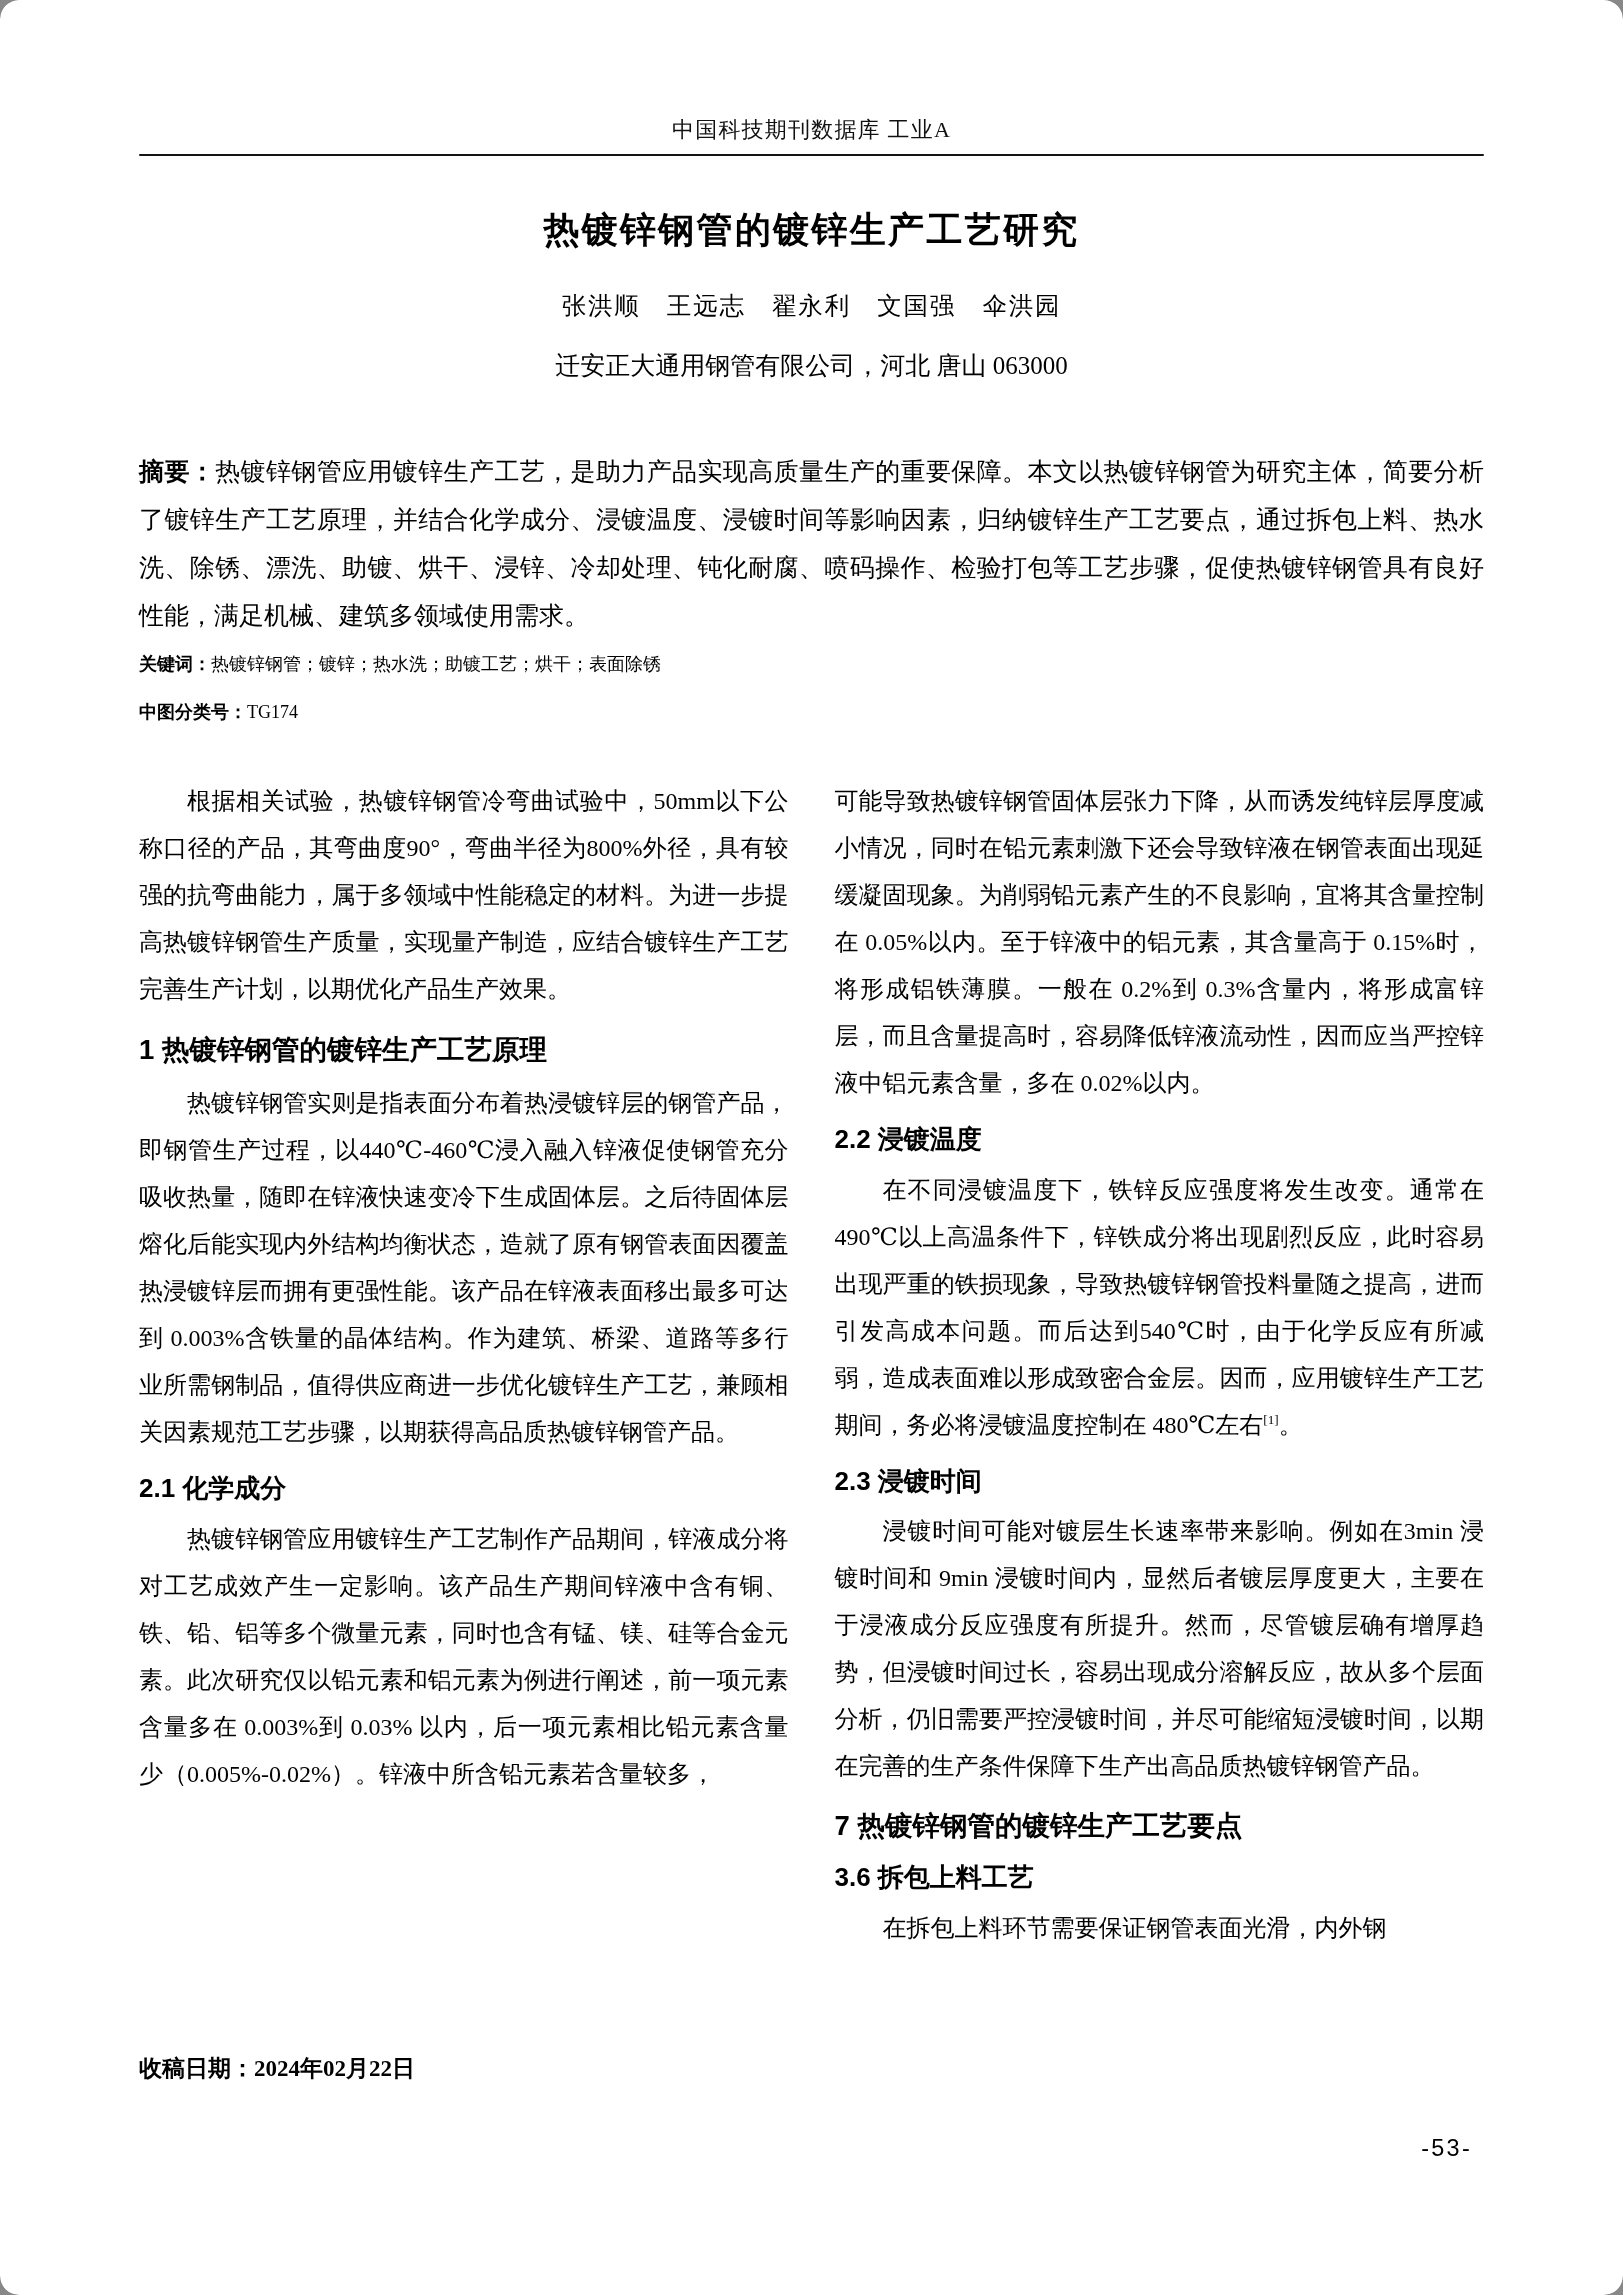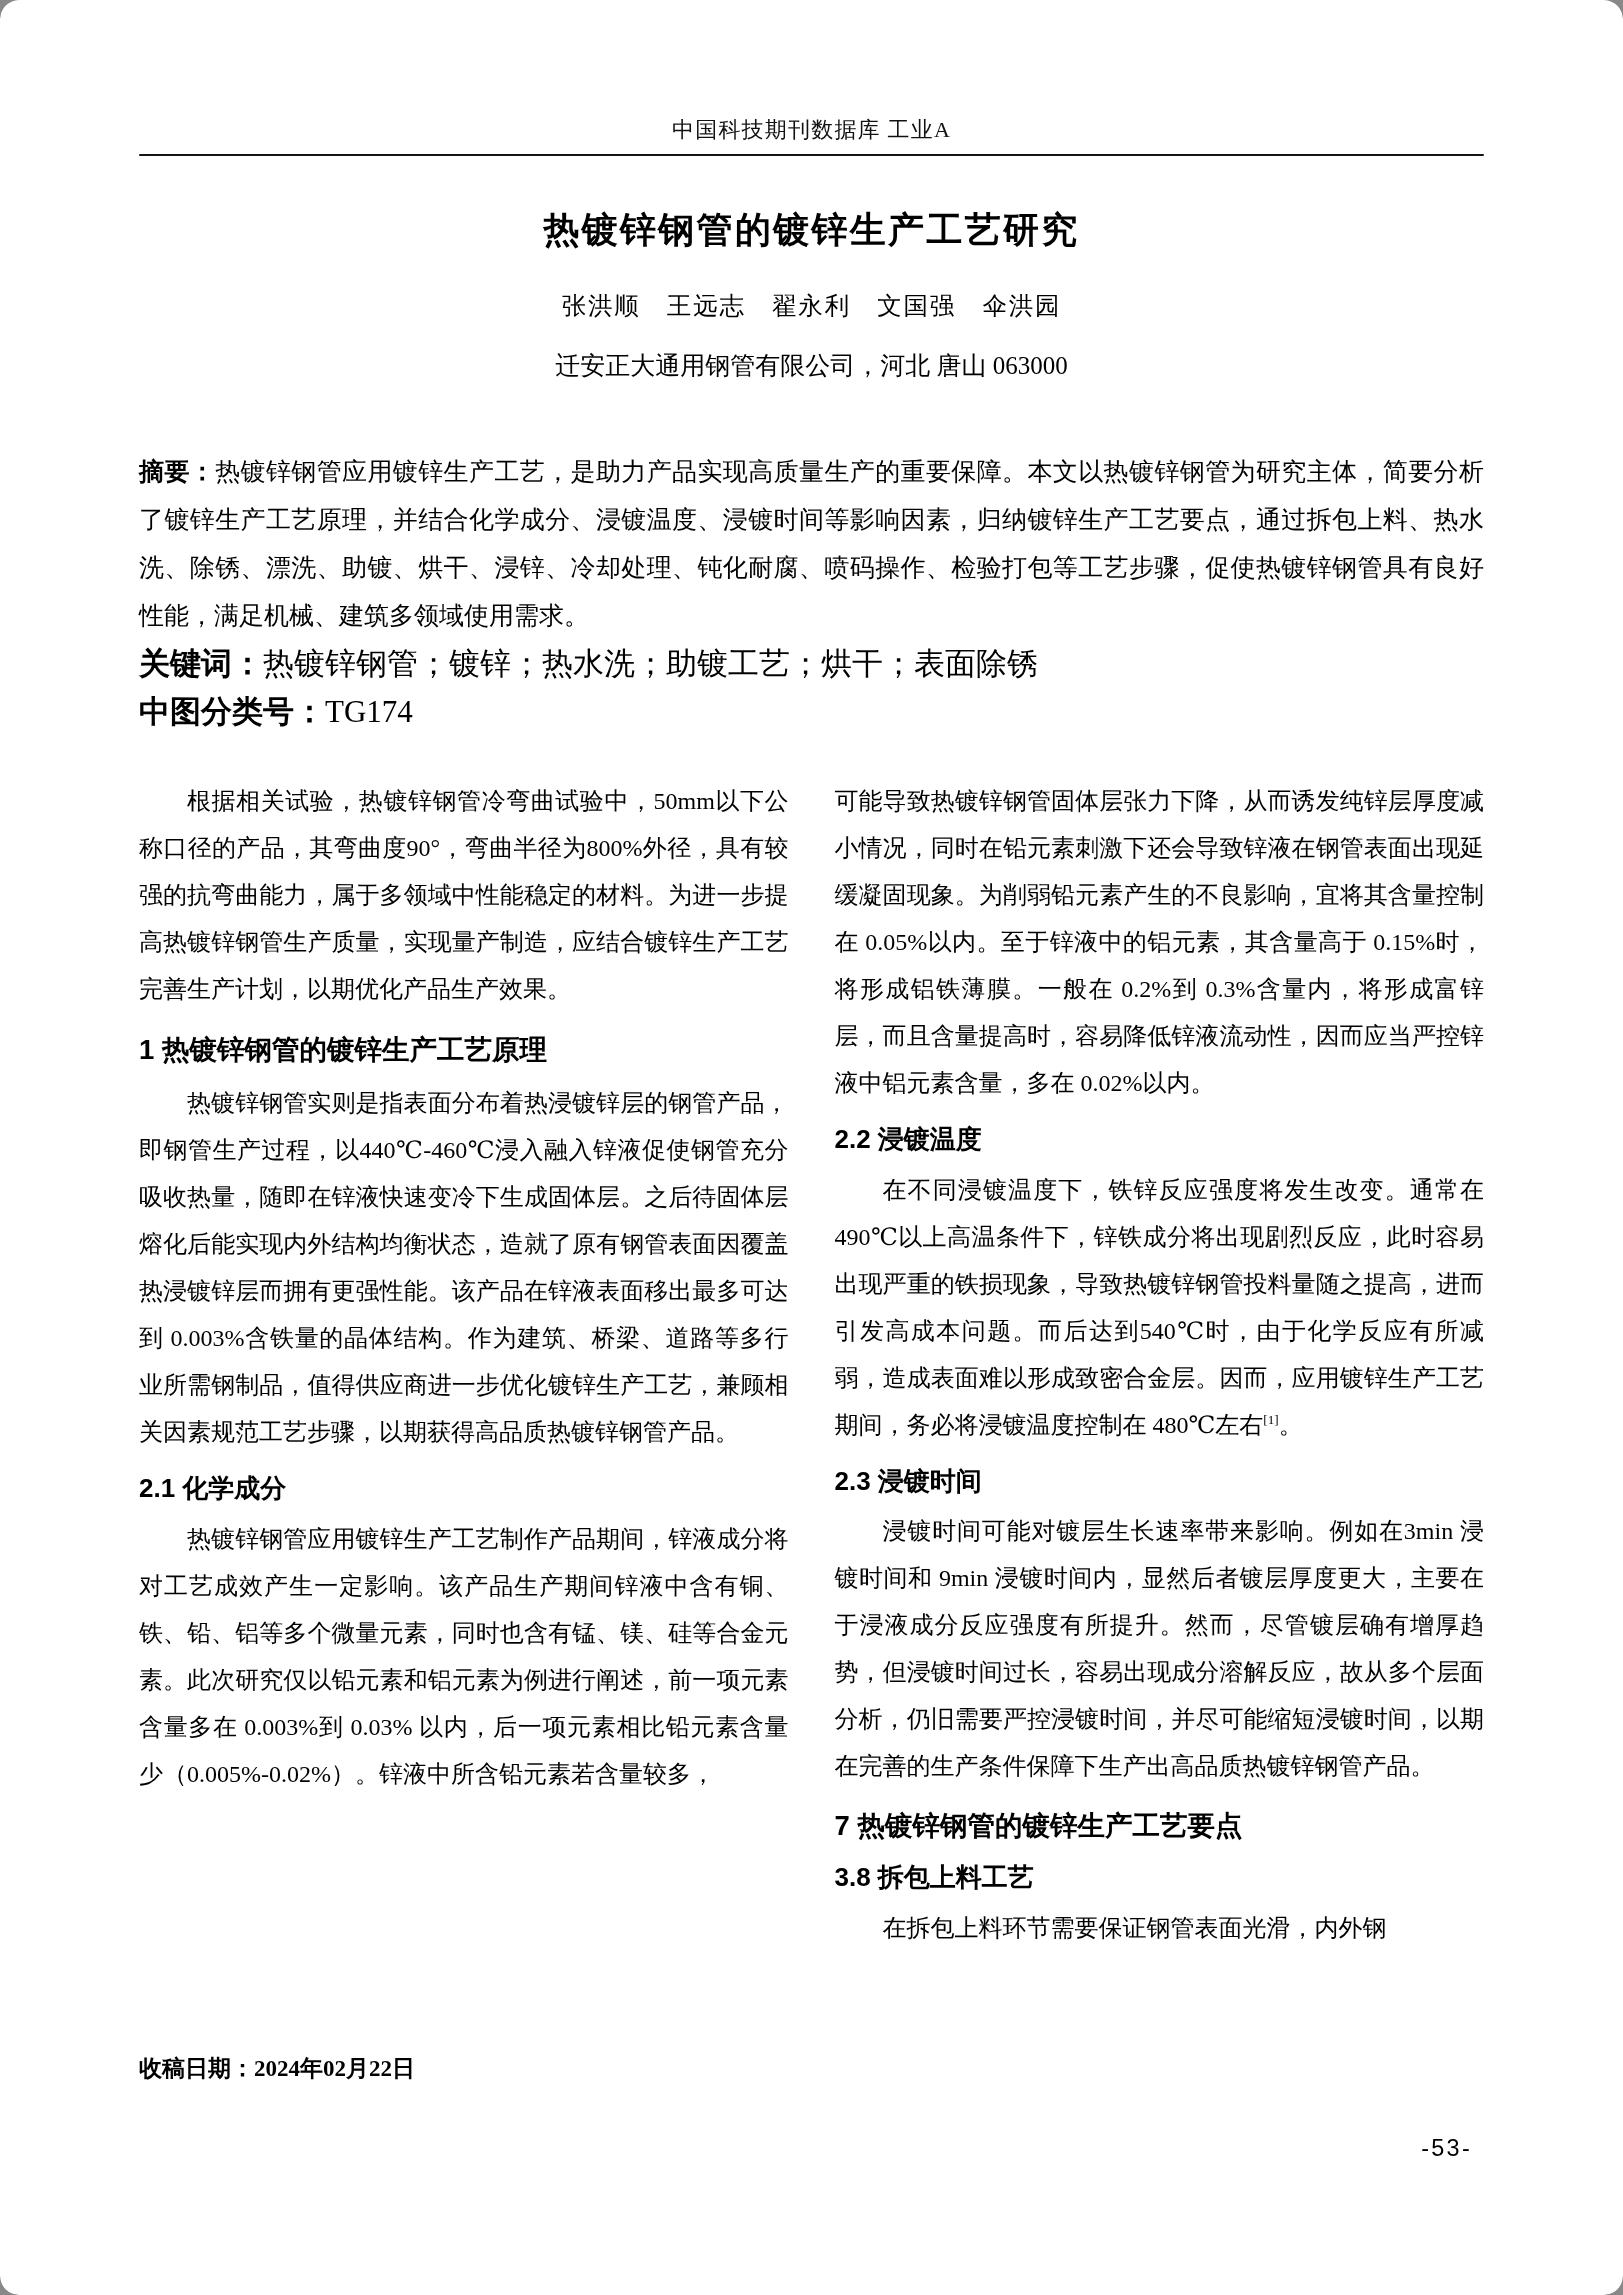--- a/index.html
+++ b/index.html
@@ -45,21 +45,21 @@
     text-align: center;
     font-size: 25px;
   }
   .abstract-block {
     margin-top: 65px;
     font-size: 25px;
     line-height: 48px;
     text-align: justify;
   }
   .meta-line {
-    font-size: 31px;
+    font-size: 18px;
     line-height: 48px;
     text-align: justify;
   }
   .bold-label {
     font-family: "Liberation Sans", "DejaVu Sans", sans-serif;
     font-weight: bold;
   }
   .body-columns {
     margin-top: 42px;
     display: flex;
@@ -143,21 +143,21 @@
       <p class="indent">热镀锌钢管应用镀锌生产工艺制作产品期间，锌液成分将对工艺成效产生一定影响。该产品生产期间锌液中含有铜、铁、铅、铝等多个微量元素，同时也含有锰、镁、硅等合金元素。此次研究仅以铅元素和铝元素为例进行阐述，前一项元素含量多在 0.003%到 0.03% 以内，后一项元素相比铅元素含量少（0.005%-0.02%）。锌液中所含铅元素若含量较多，</p>
     </div>
 
     <div class="col">
       <p class="noindent">可能导致热镀锌钢管固体层张力下降，从而诱发纯锌层厚度减小情况，同时在铅元素刺激下还会导致锌液在钢管表面出现延缓凝固现象。为削弱铅元素产生的不良影响，宜将其含量控制在 0.05%以内。至于锌液中的铝元素，其含量高于 0.15%时，将形成铝铁薄膜。一般在 0.2%到 0.3%含量内，将形成富锌层，而且含量提高时，容易降低锌液流动性，因而应当严控锌液中铝元素含量，多在 0.02%以内。</p>
       <h3 class="sub-heading">2.2 浸镀温度</h3>
       <p class="indent"><span>在不同浸镀温度下，铁锌反应强度将发生改变。通常在 490℃以上高温条件下，锌铁成分将出现剧烈反应，此时容易出现严重的铁损现象，导致热镀锌钢管投料量随之提高，进而引发高成本问题。而后达到540℃时，由于化学反应有所减弱，造成表面难以形成致密合金层。因而，应用镀锌生产工艺期间，务必将浸镀温度控制在 480℃左右</span><sup class="ref">[1]</sup><span>。</span></p>
       <h3 class="sub-heading">2.3 浸镀时间</h3>
       <p class="indent">浸镀时间可能对镀层生长速率带来影响。例如在3min 浸镀时间和 9min 浸镀时间内，显然后者镀层厚度更大，主要在于浸液成分反应强度有所提升。然而，尽管镀层确有增厚趋势，但浸镀时间过长，容易出现成分溶解反应，故从多个层面分析，仍旧需要严控浸镀时间，并尽可能缩短浸镀时间，以期在完善的生产条件保障下生产出高品质热镀锌钢管产品。</p>
       <h2 class="sec-heading">7 热镀锌钢管的镀锌生产工艺要点</h2>
-      <h3 class="sub-heading">3.8 拆包上料工艺</h3>
+      <h3 class="sub-heading">3.6 拆包上料工艺</h3>
       <p class="indent">在拆包上料环节需要保证钢管表面光滑，内外钢</p>
     </div>
 
   </div>
 
   <div class="footer-notes">
     <div>收稿日期：2024年02月22日</div>
   </div>
 
   <div class="page-number">-53-</div>

